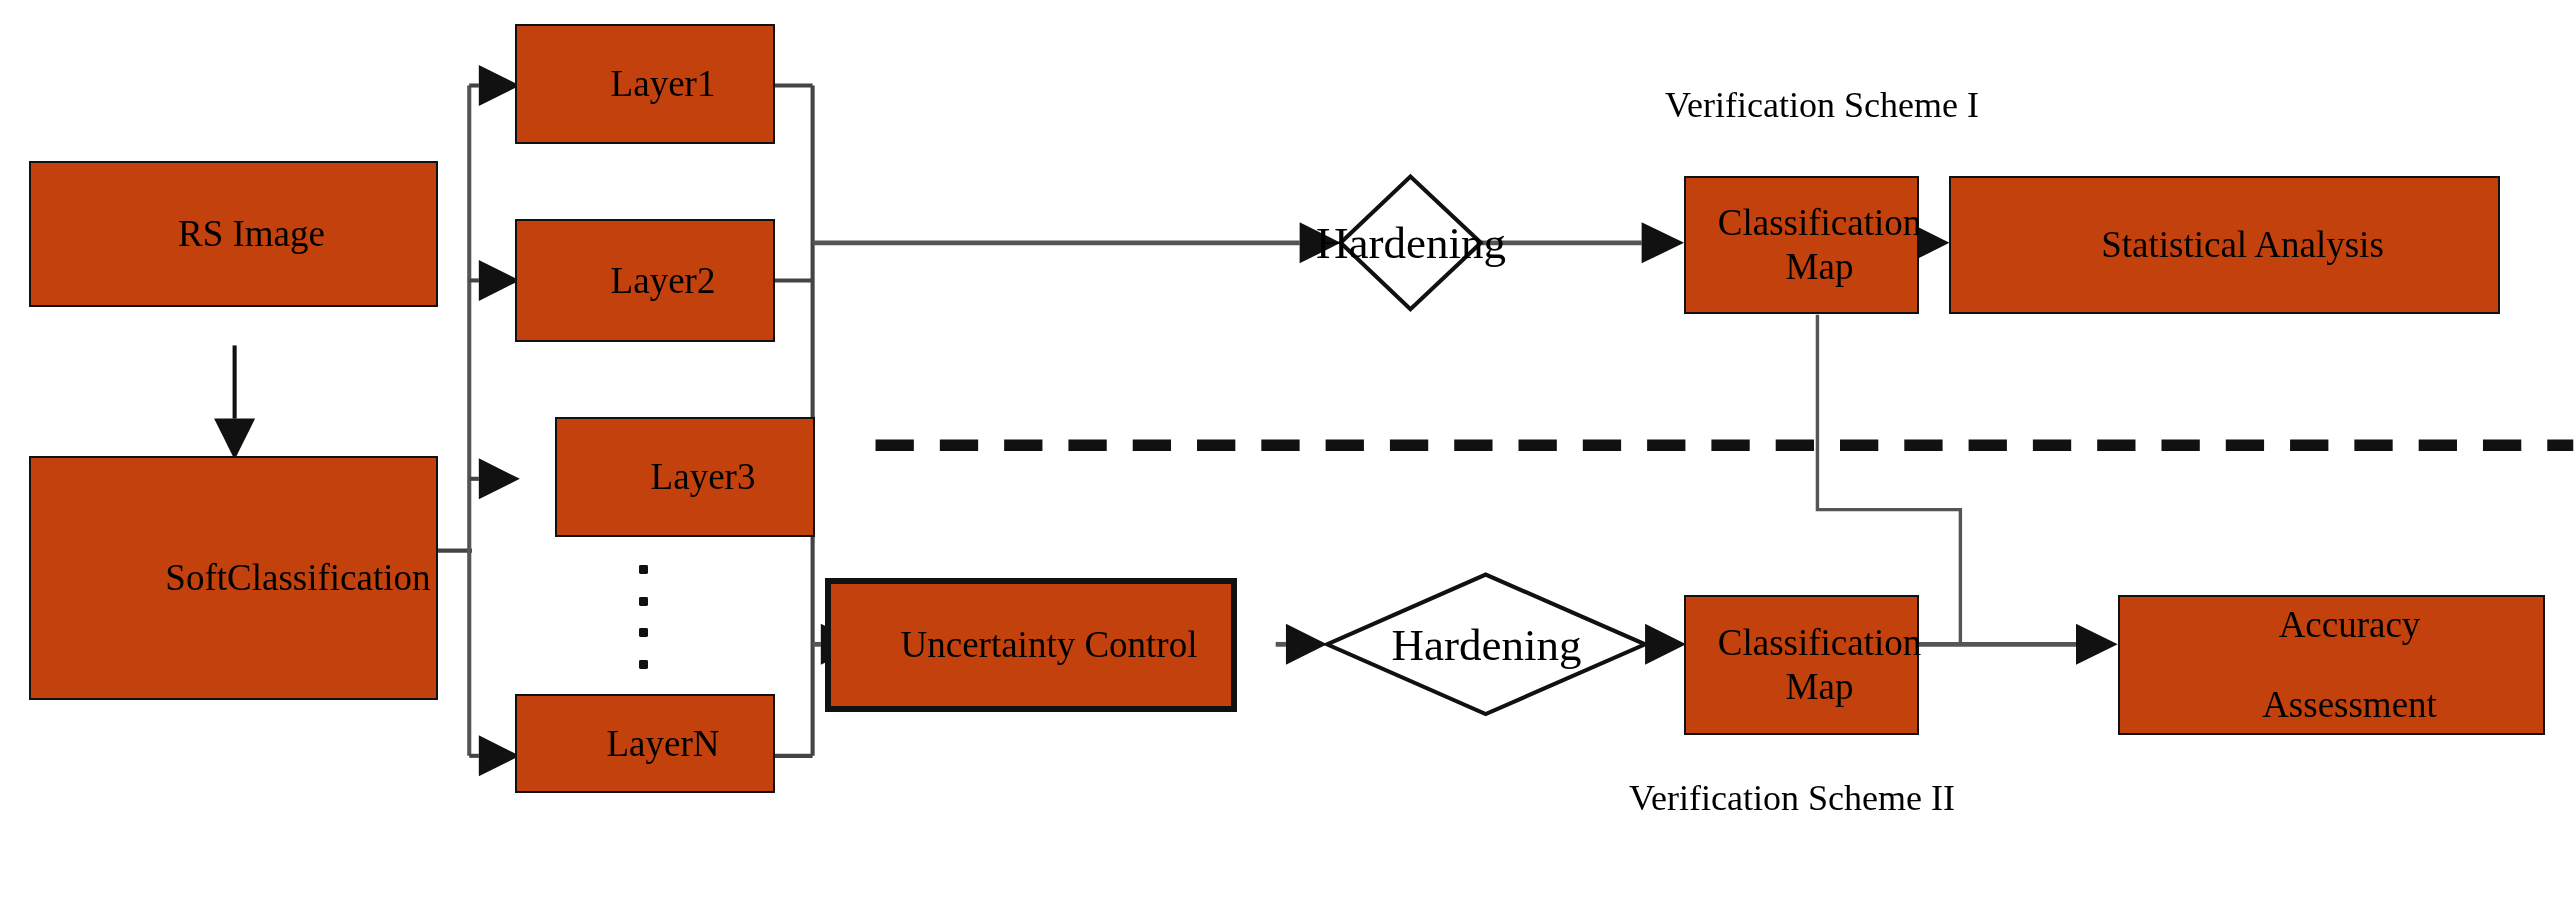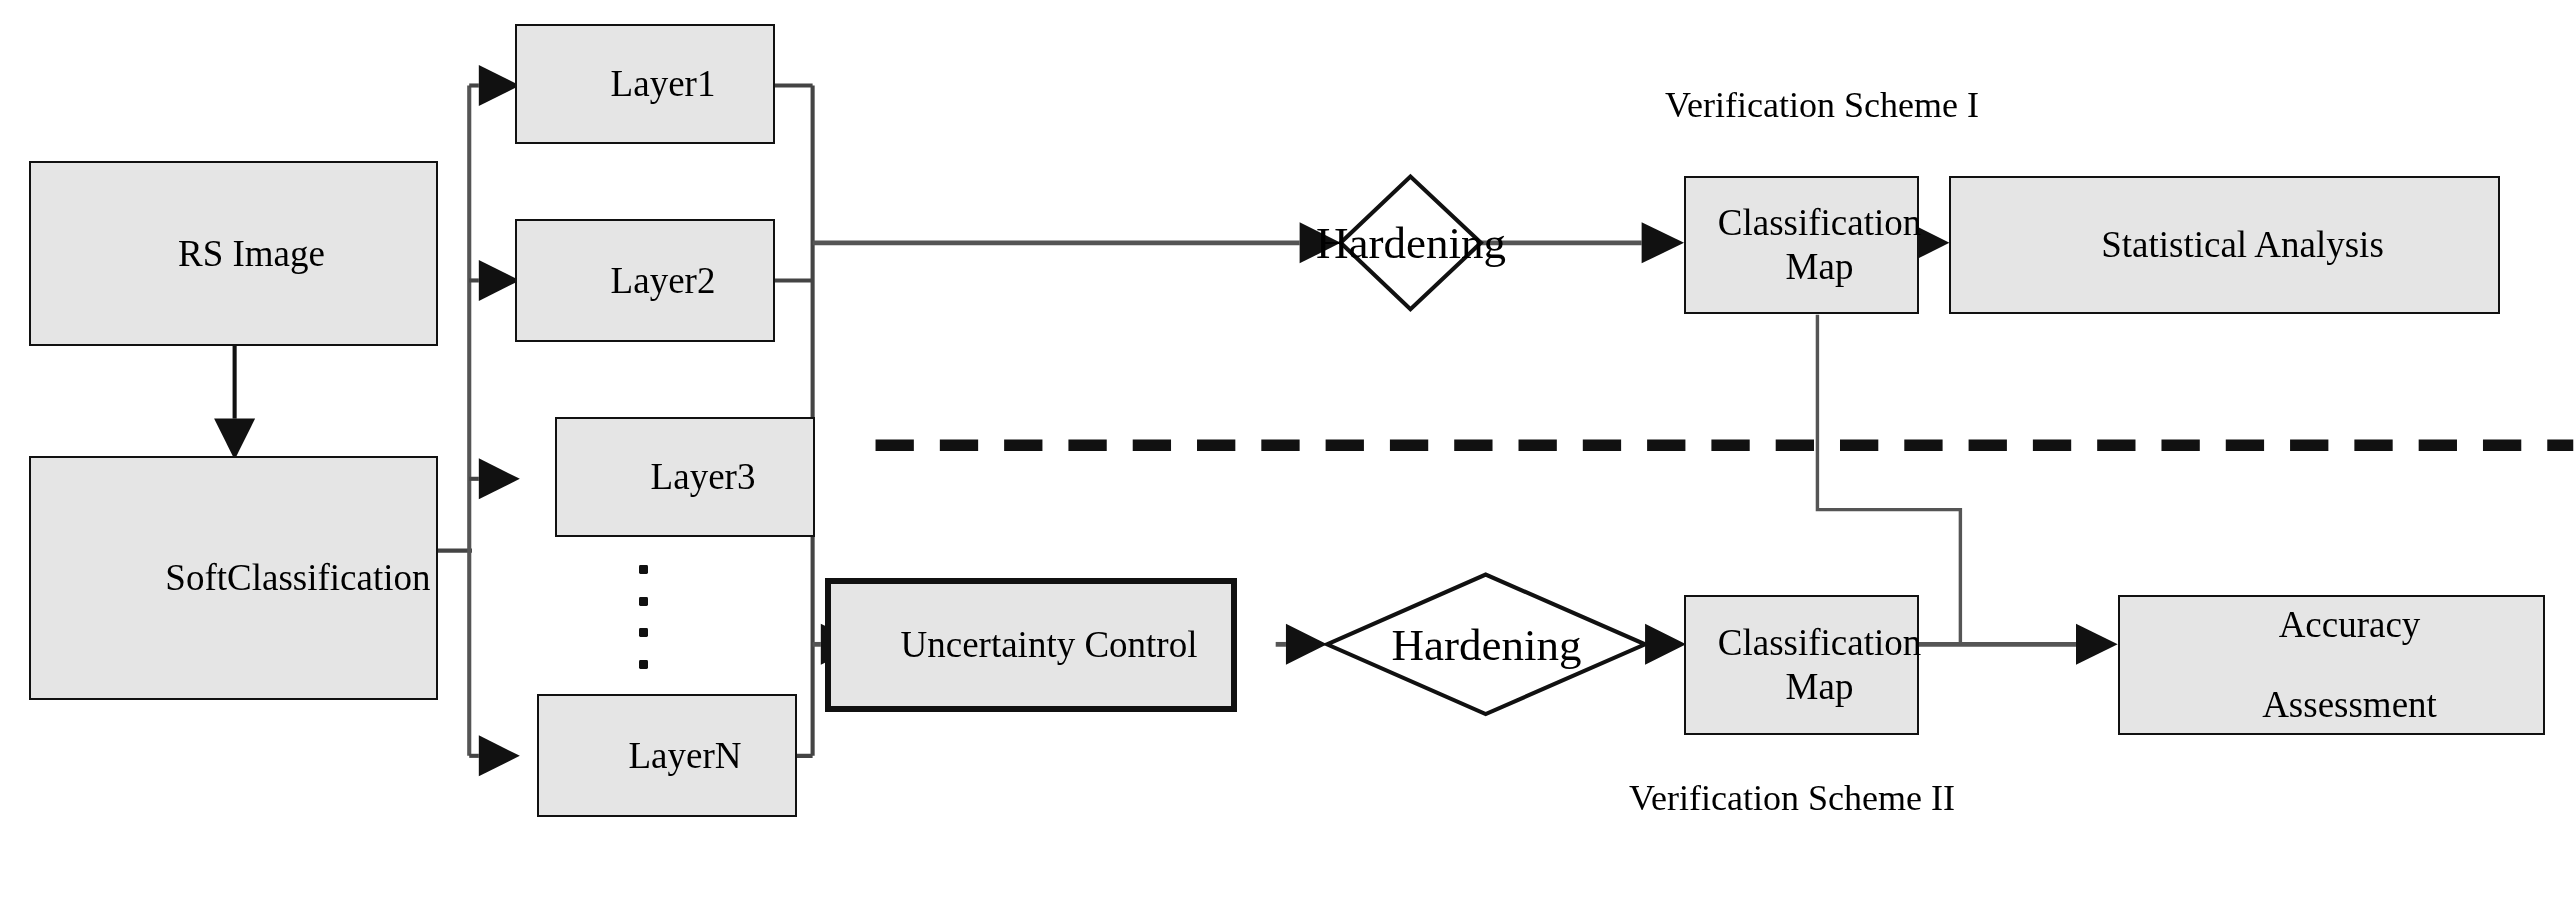--- a/index.html
+++ b/index.html
@@ -1,20 +1,20 @@
 <!DOCTYPE html>
 <html style="font-size:11px"><head>
 <meta charset="utf-8">
 <title>Soft Classification Uncertainty Flowchart</title>
 <style>
   html,body{margin:0;padding:0;background:#ffffff;}
   body{font-family:"Liberation Serif","DejaVu Serif",serif;color:#000;}
   #stage{position:relative;width:2576px;height:907px;background:#fff;overflow:hidden;}
   svg.layer{position:absolute;left:0;top:0;width:2576px;height:907px;pointer-events:none;}
-  .node{position:absolute;box-sizing:border-box;background:#e5e5e5;border:2.1px solid #111;
+  .node{position:absolute;box-sizing:border-box;background:#c2410c;border:2.1px solid #111;
         display:flex;align-items:center;justify-content:center;text-align:center;line-height:1.18;padding-left:36px;}
   .node.thick{border-width:6.2px;}
   .node .lbl{display:block;padding:0 5.5px;}
   .dmd-label{position:absolute;display:flex;align-items:center;justify-content:center;
              text-align:center;pointer-events:none;}
   .freetext{position:absolute;white-space:nowrap;}
   .dots{position:absolute;display:flex;flex-direction:column;align-items:center;
         justify-content:space-between;}
   .dots i{display:block;width:9px;height:9px;background:#111;border-radius:1.4px;}
   .fs-title{font-size:36px;}
@@ -114,41 +114,41 @@
 
     <g>
       <path d="M2657,460 L2657,745 L2866,745 L2866,942" fill="none" stroke="#555" stroke-width="5"></path>
     </g>
 
     <g>
       <line x1="1280" y1="651" x2="3762" y2="651" stroke="#111" stroke-width="17" stroke-dasharray="56 38" stroke-linecap="butt"></line>
     </g>
   </svg>
 
-  <div class="node fs-box" style="left:29px;  top:161px;  width:409px; height:185px;">
+  <div class="node fs-box" style="left:29px;  top:161px;  width:409px; height:146px;">
     <span class="lbl">RS Image</span>
   </div>
 
   <div class="node fs-box" style="left:29px;  top:456px;  width:409px; height:244px;justify-content:flex-end;">
     <span class="lbl">SoftClassification</span>
   </div>
 
   <div class="node fs-box" style="left:515px; top:24px;   width:260px; height:120px;">
     <span class="lbl">Layer1</span>
   </div>
 
   <div class="node fs-box" style="left:515px; top:219px;  width:260px; height:123px;">
     <span class="lbl">Layer2</span>
   </div>
 
   <div class="node fs-box" style="left:515px; top:417px;  width:260px; height:120px;margin-left:40px;">
     <span class="lbl">Layer3</span>
   </div>
 
-  <div class="node fs-box" style="left:537px; top:694px; width:260px; height:123px;">
+  <div class="node fs-box" style="left:515px; top:694px; width:260px; height:99px;">
     <span class="lbl">LayerN</span>
   </div>
 
   <div class="dots" style="left:639px; top:565px; width:9.6px; height:104px;">
     <i></i>
       <i></i>
       <i></i>
       <i></i>
   </div>
 

